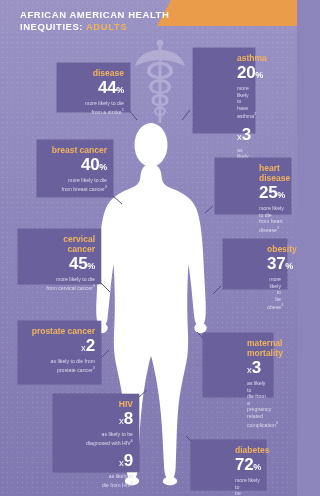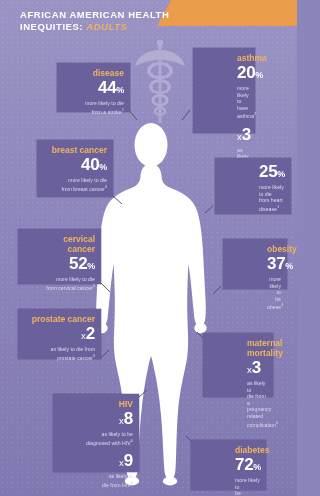--- a/index.html
+++ b/index.html
@@ -24,21 +24,21 @@
     position:absolute;top:0;right:0;width:140px;height:26px;
     background:#eb9c4a;
     clip-path:polygon(14px 0,100% 0,100% 100%,0 100%);
   }
   
   #header{
     position:absolute;left:20px;top:9px;width:180px;
     color:#ffffff;font-weight:bold;font-size:9.5px;line-height:12px;
     letter-spacing:.55px;
   }
-  #header .accent{color:#f0b35c;font-style:italic;}
+  #header .accent{color:#f0b35c;}
   
   #caduceus{position:absolute;left:133px;top:38px;width:54px;height:88px;opacity:.42;}
   
   #figure{position:absolute;left:88px;top:122px;width:126px;height:368px;}
   
   .box{
     position:absolute;
     background:#6a619c;
     color:#ffffff;
     box-sizing:border-box;
@@ -176,37 +176,38 @@
     <div class="sub"><span>as likely to die</span><br><span>from asthma</span><sup>2</sup></div>
   </div>
 
   <div class="box r" style="left:37px;top:140px;width:76px;height:57px;">
     <div class="cat">breast cancer</div>
     <div class="big"><span>40</span><span class="unit">%</span></div>
     <div class="sub"><span>more likely to die</span><br><span>from breast cancer</span><sup>3</sup></div>
   </div>
 
   <div class="box l" style="left:215px;top:158px;width:76px;height:56px;">
+    <div class="cat">heart disease</div>
     <div class="big"><span>25</span><span class="unit">%</span></div>
     <div class="sub"><span>more likely to die</span><br><span>from heart disease</span><sup>1</sup></div>
   </div>
 
   <div class="box r" style="left:18px;top:229px;width:83px;height:55px;padding-left:16px;">
     <div class="cat">cervical cancer</div>
-    <div class="big"><span>52</span><span class="unit">%</span></div>
+    <div class="big"><span>45</span><span class="unit">%</span></div>
     <div class="sub"><span>more likely to die</span><br><span>from cervical cancer</span><sup>3</sup></div>
   </div>
 
   <div class="box l" style="left:223px;top:239px;width:64px;height:50px;text-align:right;">
     <div class="cat">obesity</div>
     <div class="big"><span>37</span><span class="unit">%</span></div>
     <div class="sub"><span>more likely to</span><br><span>be obese</span><sup>4</sup></div>
   </div>
 
-  <div class="box r" style="left:18px;top:309px;width:83px;height:50px;">
+  <div class="box r" style="left:18px;top:321px;width:83px;height:63px;">
     <div class="cat">prostate cancer</div>
     <div class="big"><span class="mult">x</span><span>2</span></div>
     <div class="sub"><span>as likely to die from</span><br><span>prostate cancer</span><sup>3</sup></div>
   </div>
 
   <div class="box l" style="left:203px;top:333px;width:70px;height:64px;">
     <div class="cat">maternal mortality</div>
     <div class="big"><span class="mult">x</span><span>3</span></div>
     <div class="sub"><span>as likely to</span><br><span>die from a</span><br><span>pregnancy related</span><br><span>complication</span><sup>5</sup></div>
   </div>

